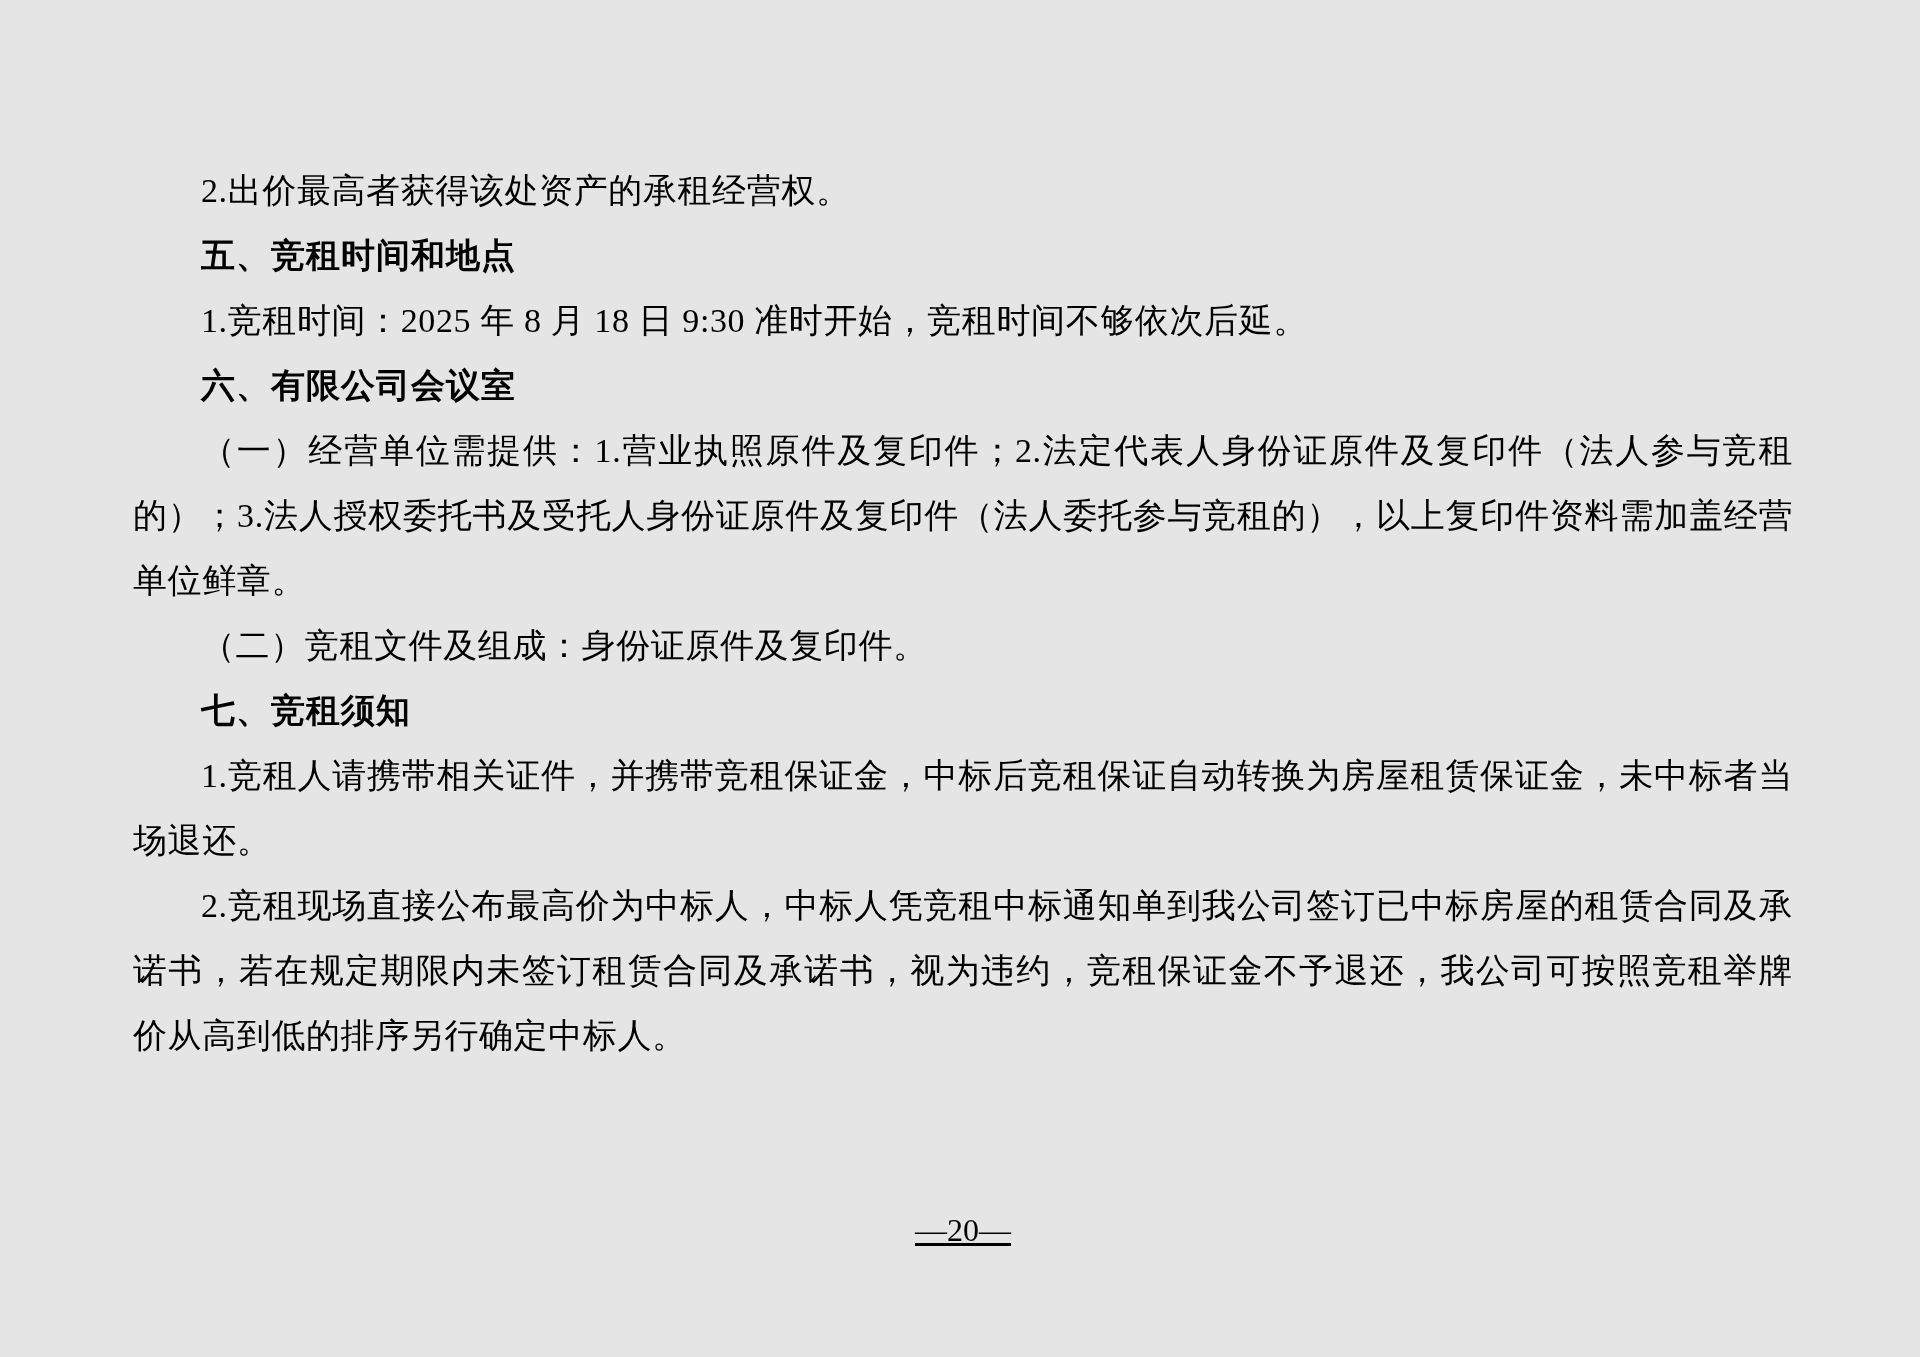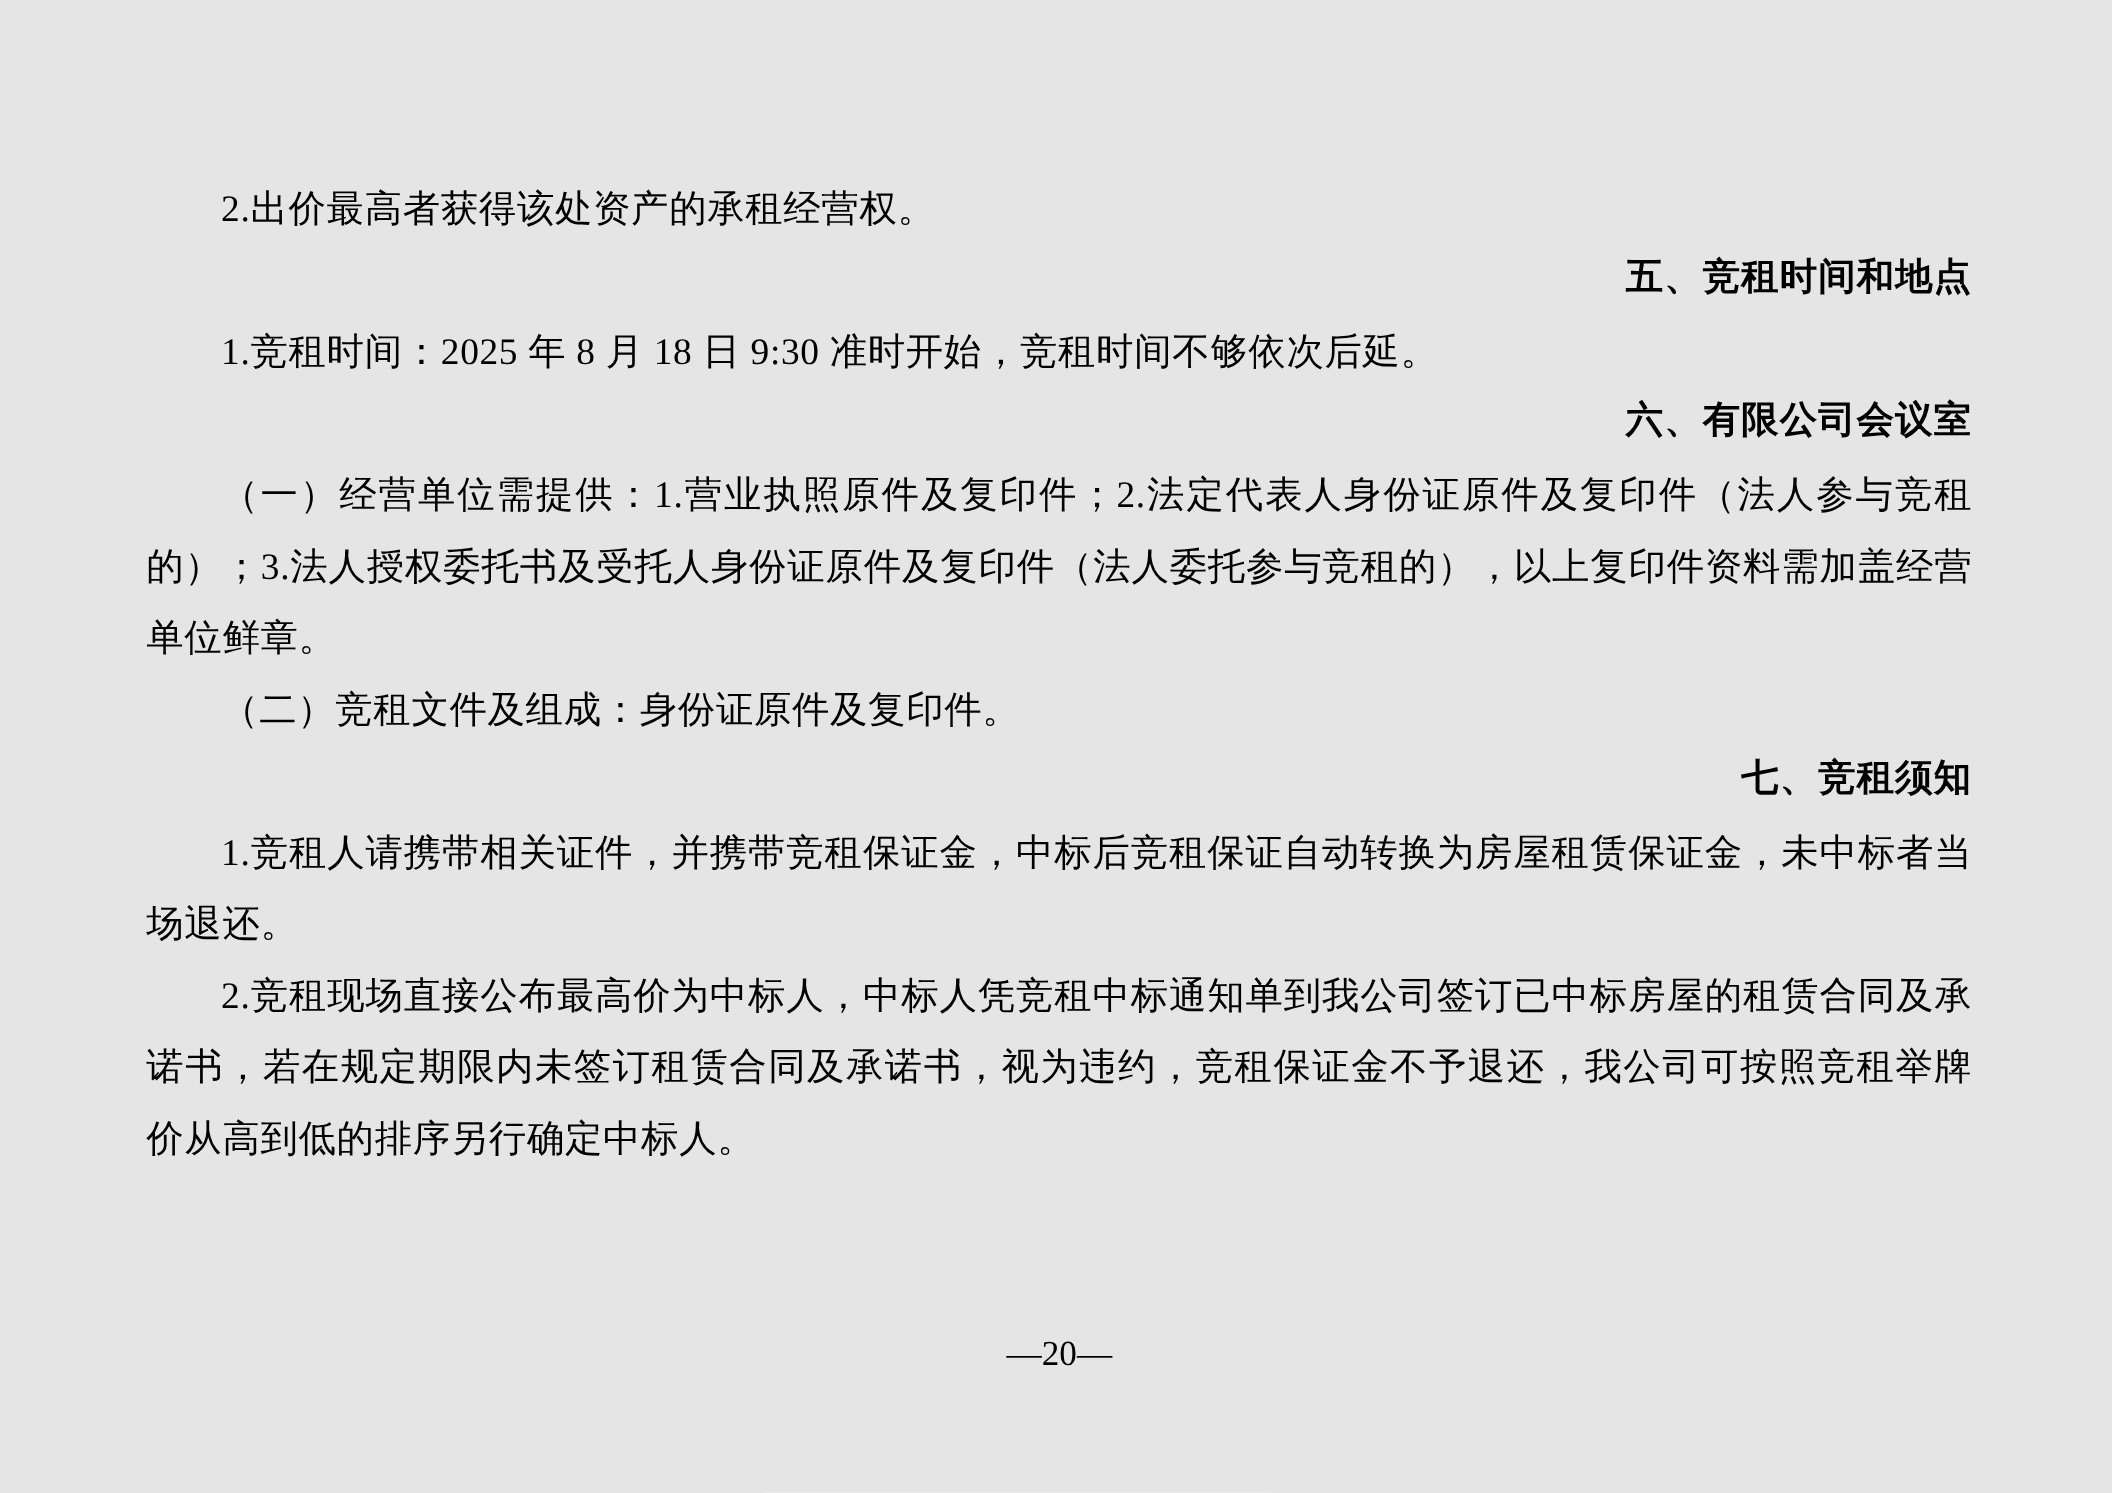--- a/index.html
+++ b/index.html
@@ -26,34 +26,35 @@
   .para {
     font-size: 34px;
     line-height: 65px;
     text-align: justify;
     text-justify: inter-ideograph;
     text-indent: 68px;
     letter-spacing: 0.6px;
     word-break: break-all;
   }
   .para.heading {
-    font-family: Liberation Mono, monospace;
+    font-family: Liberation Sans, sans-serif;
     font-weight: 700;
-    text-align: right;
+    text-align: left;
     letter-spacing: 1px;
   }
   .page-footer {
     position: absolute;
     left: 133px;
     top: 1208px;
     width: 1660px;
     text-align: center;
     font-size: 32px;
     line-height: 44px;
     letter-spacing: 0;
+    text-decoration: underline;
   }
 </style>
 </head>
 <body>
 
 <div class="page">
 
   <div class="doc-body">
 
     <div class="para">2.出价最高者获得该处资产的承租经营权。</div>

